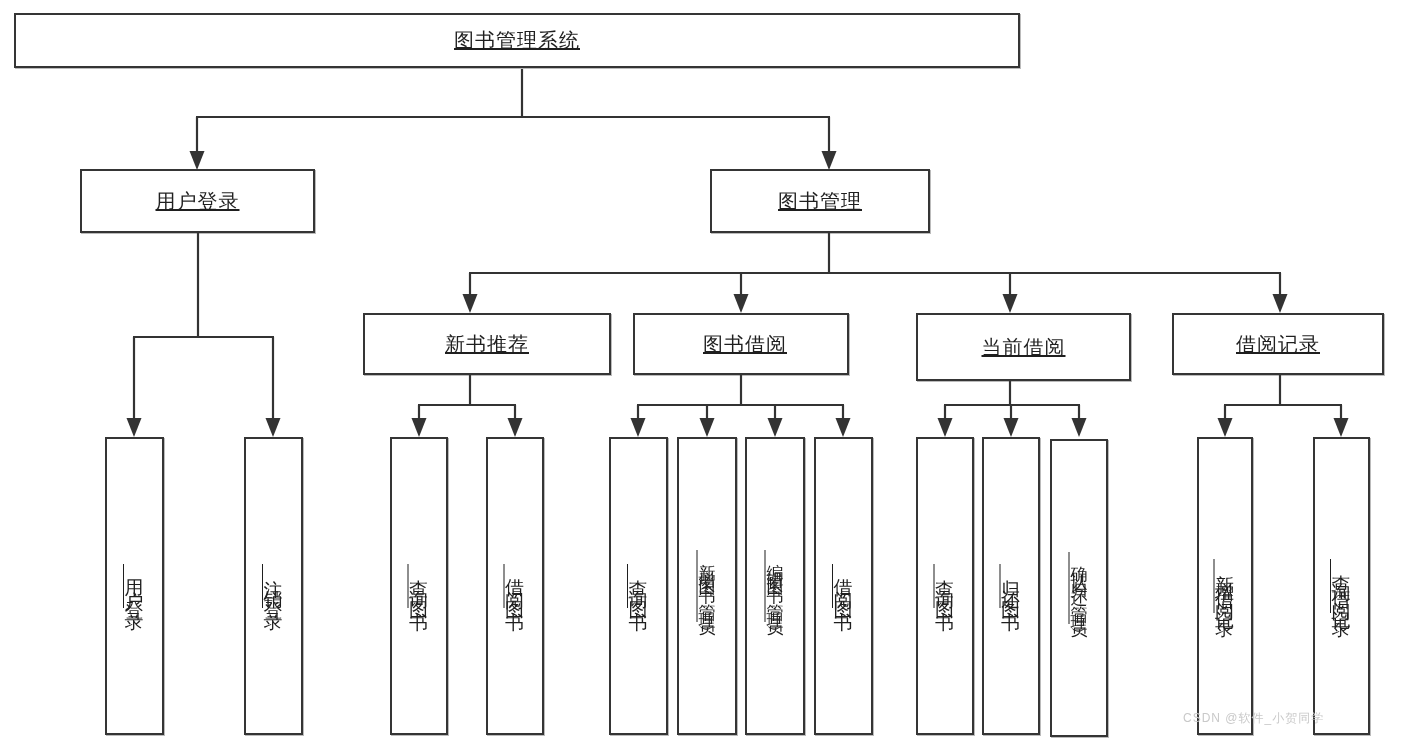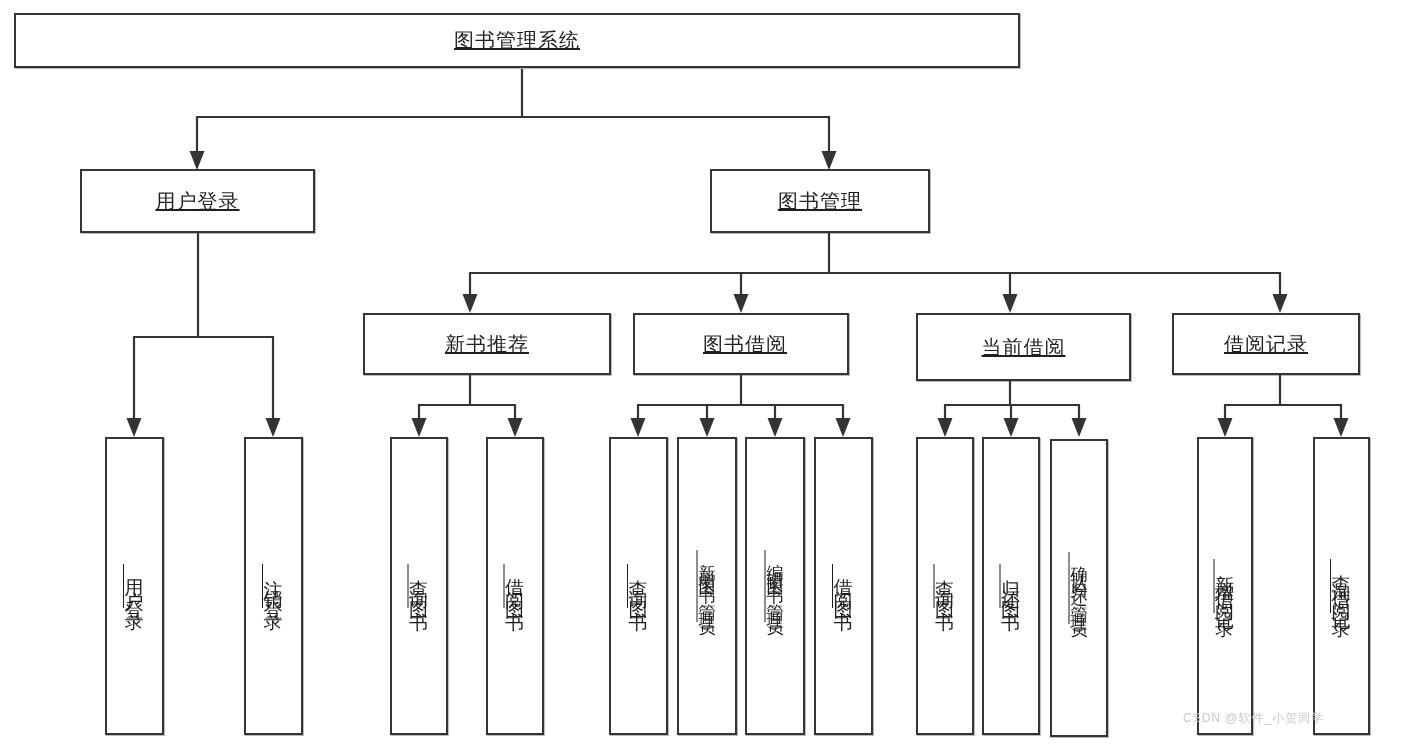--- a/index.html
+++ b/index.html
@@ -127,21 +127,21 @@
   </svg>
 
   <div class="box hlabel" style="left:14px; top:13px; width:1006px; height:55px;">图书管理系统</div>
 
   <div class="box hlabel" style="left:80px; top:169px; width:235px; height:64px;">用户登录</div>
   <div class="box hlabel" style="left:710px; top:169px; width:220px; height:64px;">图书管理</div>
 
   <div class="box hlabel" style="left:363px; top:313px; width:248px; height:62px;">新书推荐</div>
   <div class="box hlabel" style="left:633px; top:313px; width:216px; height:62px;padding-left:8px;">图书借阅</div>
   <div class="box hlabel" style="left:903px; top:313px; width:215px; height:68px;margin-left:13px;">当前借阅</div>
-  <div class="box hlabel" style="left:1172px; top:313px; width:188px; height:62px;">借阅记录</div>
+  <div class="box hlabel" style="left:1172px; top:313px; width:212px; height:62px;">借阅记录</div>
 
   <div class="box" style="left:105px; top:437px; width:59px; height:298px;">
     <span class="vlabel v4">用户登录</span>
   </div>
   <div class="box" style="left:244px; top:437px; width:59px; height:298px;">
     <span class="vlabel v4">注销登录</span>
   </div>
 
   <div class="box" style="left:390px; top:437px; width:58px; height:298px;">
     <span class="vlabel v4">查询图书</span>

